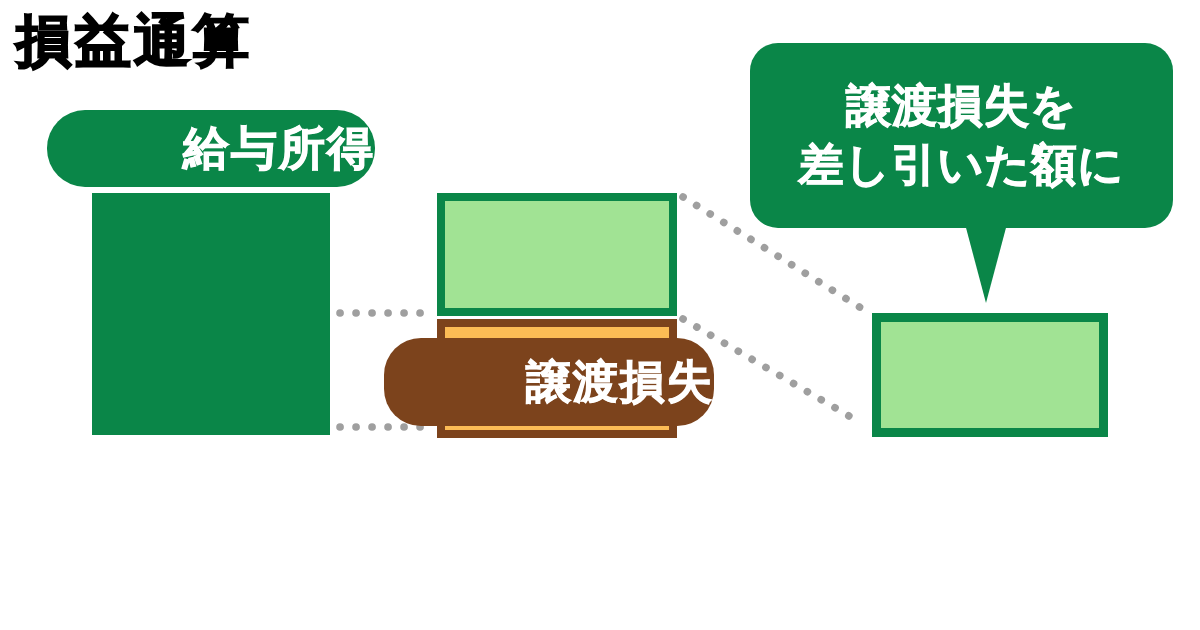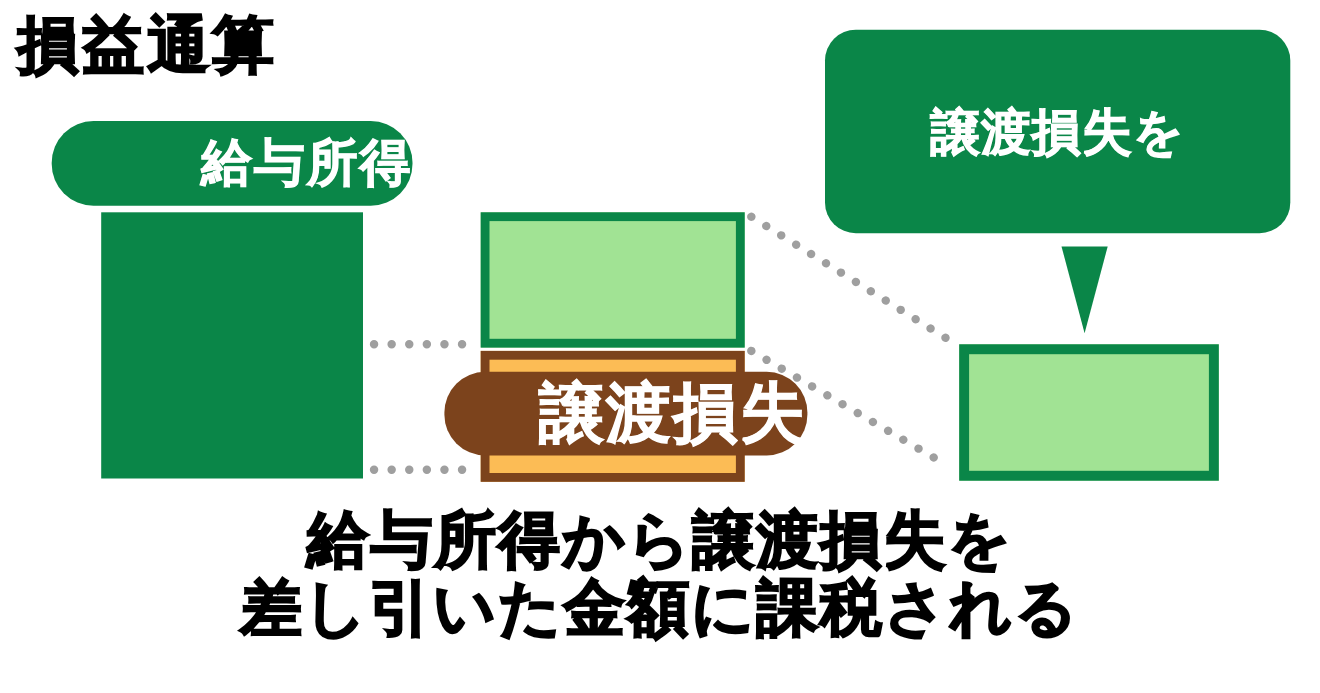--- a/index.html
+++ b/index.html
@@ -13,20 +13,21 @@
   html,body{margin:0;padding:0;}
   body{
     font-family:"Liberation Sans","DejaVu Sans",sans-serif;
     background:#fff;
   }
   .canvas{
     position:relative;
     width:1200px;height:630px;
     background:#ffffff;
     overflow:hidden;
+    font-family:Liberation Serif, serif;
   }
   .title{
     position:absolute;left:16px;top:4px;
     font-size:56px;font-weight:900;color:var(--ink);
     letter-spacing:3px;
     -webkit-text-stroke:2px var(--ink);
   }
   .dots{
     position:absolute;left:0;top:0;width:1200px;height:630px;
   }
@@ -56,26 +57,26 @@
     position:absolute;left:437px;top:193px;width:240px;height:123px;
     box-sizing:border-box;border:8px solid var(--dark-green);
     background:var(--light-green);
   }
   .mid-orange-box{
     position:absolute;left:437px;top:319px;width:240px;height:119px;
     box-sizing:border-box;border:8px solid var(--brown);
     background:var(--orange);
   }
   .loss-pill{
-    left:404px;top:338px;width:330px;height:76px;
+    left:384px;top:338px;width:330px;height:88px;
     border-radius:37px;background:var(--brown);
-    font-size:59px;letter-spacing:2px;
+    font-size:45px;letter-spacing:2px;
   }
   .bubble{
-    position:absolute;left:750px;top:27px;width:423px;height:185px;
+    position:absolute;left:750px;top:43px;width:423px;height:185px;
     border-radius:28px;background:var(--dark-green);
     display:flex;flex-direction:column;align-items:center;justify-content:center;
     color:#ffffff;font-weight:900;font-size:45px;line-height:59px;
     letter-spacing:1px;text-align:center;
     -webkit-text-stroke:1px #ffffff;
   }
   .bubble-tail{
     position:absolute;left:965px;top:224px;
     width:0;height:0;
     border-left:21px solid transparent;
@@ -117,23 +118,20 @@
 
   <div class="mid-green-box"></div>
   <div class="mid-orange-box"></div>
 
   <div class="pill loss-pill">
     <span>譲渡損失</span>
   </div>
 
   <div class="bubble">
     <div>譲渡損失を</div>
+    <div>差し引いた額に</div>
   </div>
   <div class="bubble-tail"></div>
 
   <div class="result-box"></div>
 
-  <div class="caption">
-    <div>給与所得から譲渡損失を</div>
-    <div>差し引いた金額に課税される</div>
-  </div>
 
 </div>
 
 </body></html>

